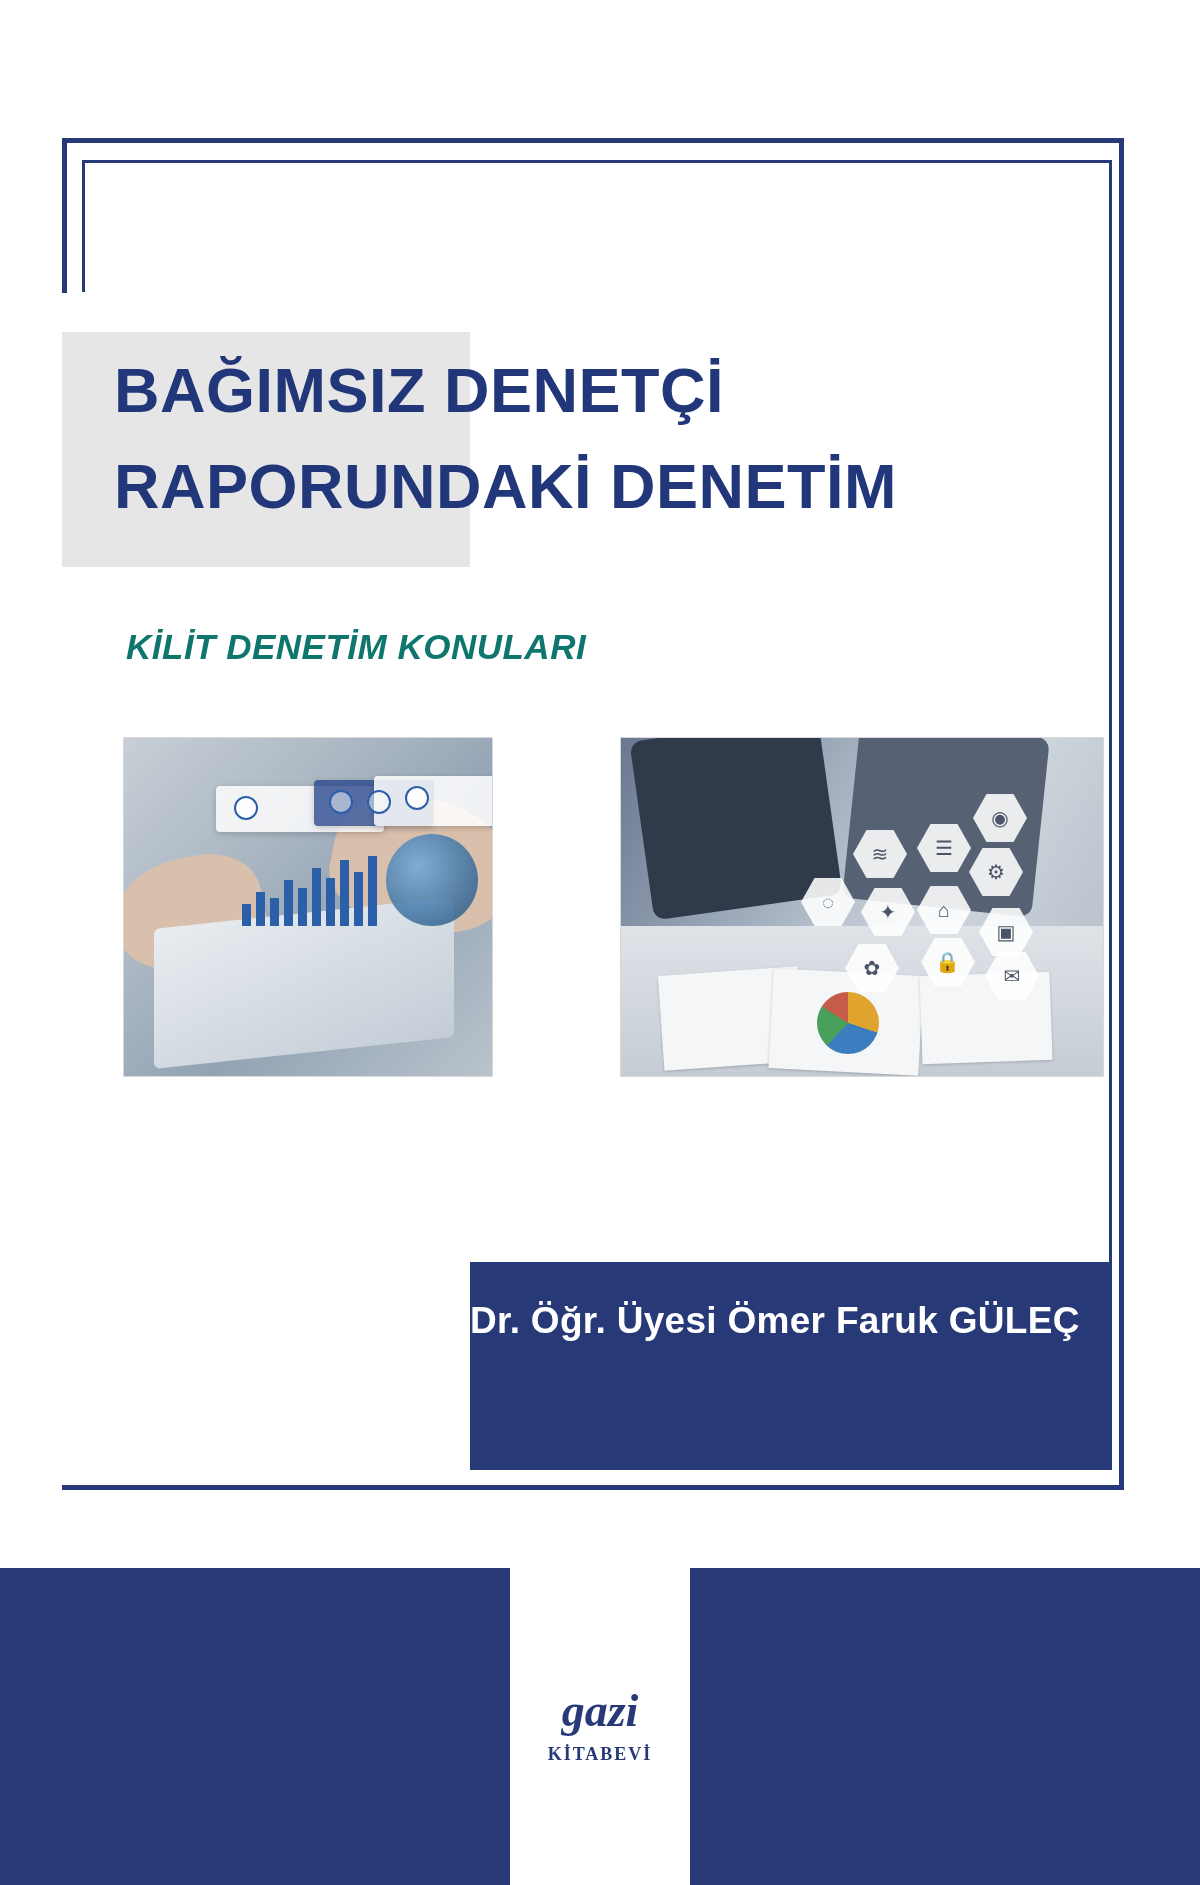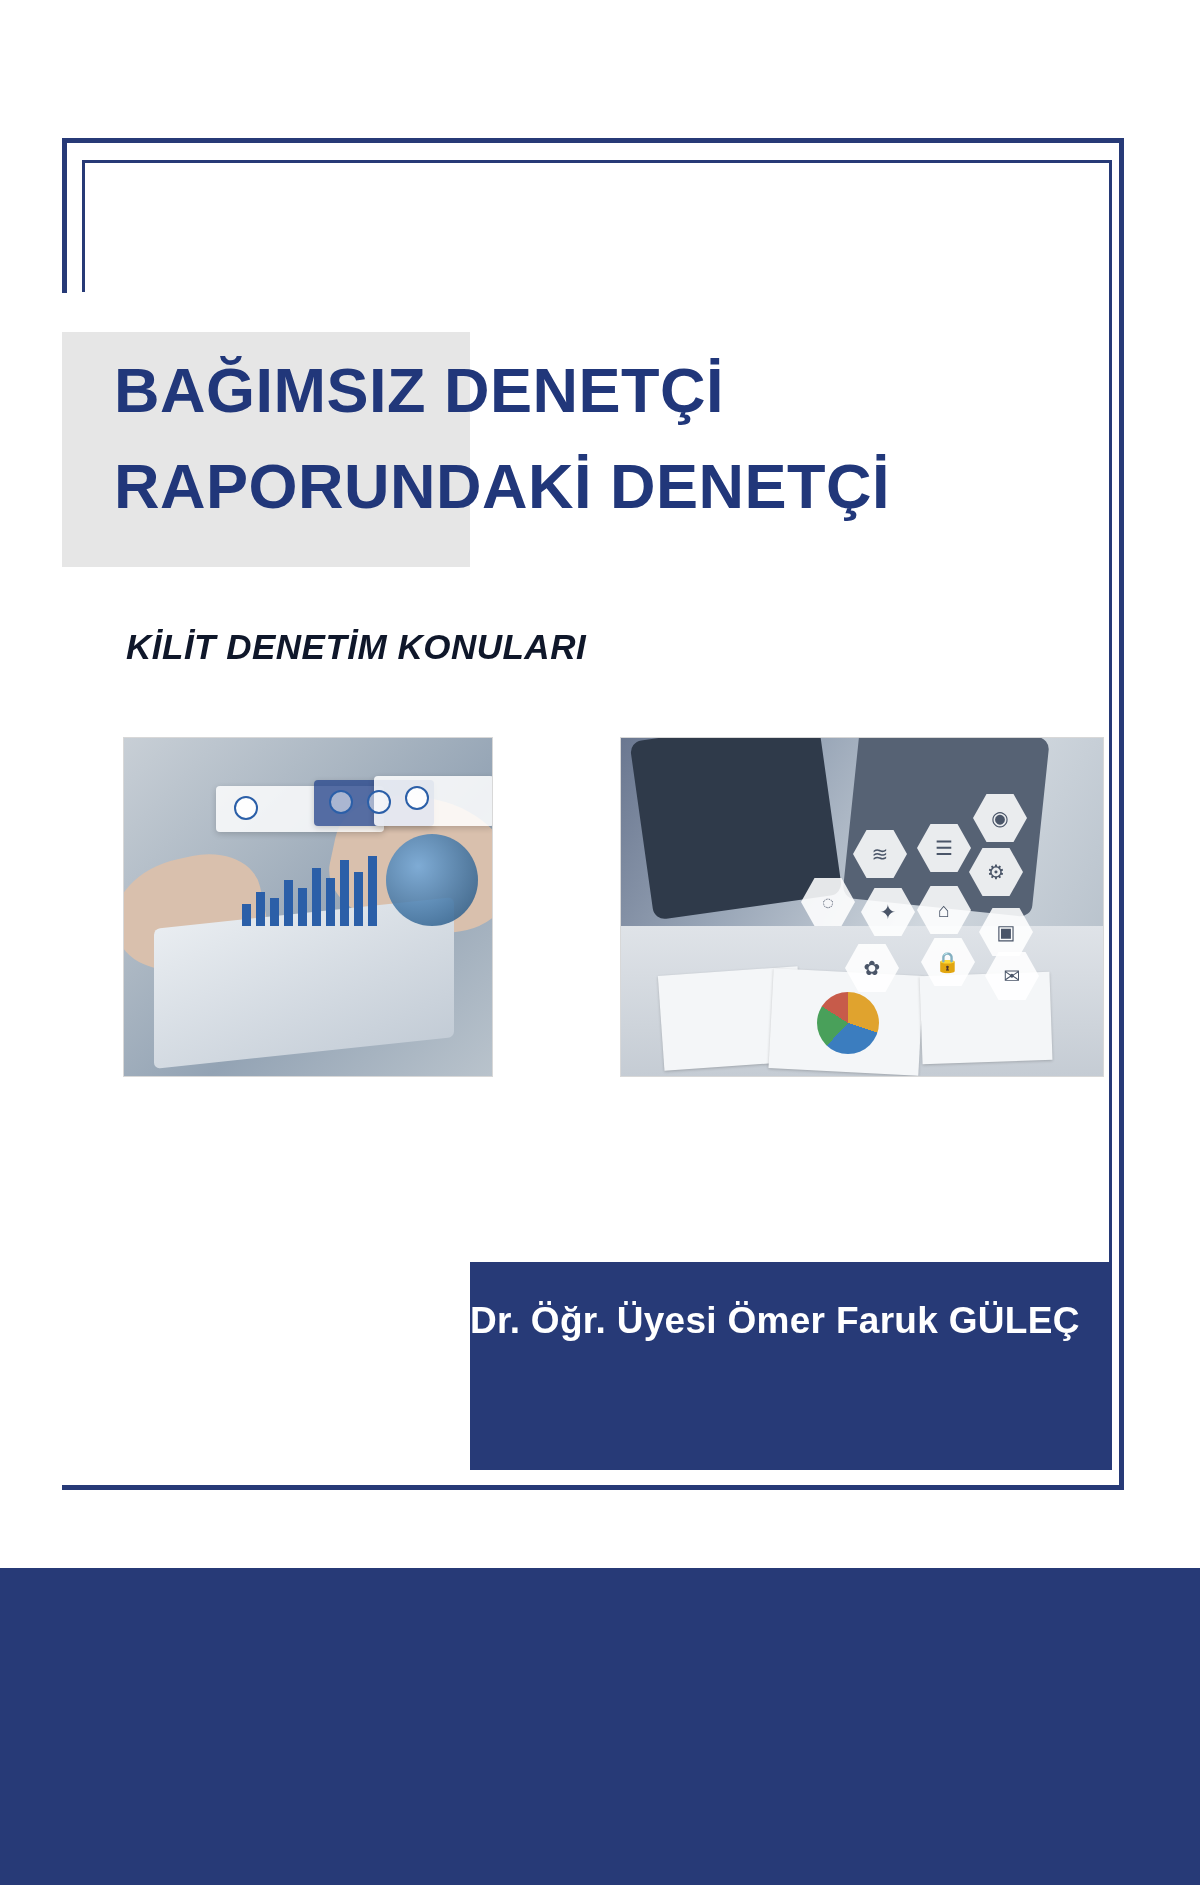--- a/index.html
+++ b/index.html
@@ -87,21 +87,21 @@
     white-space: nowrap;
   }
   .subtitle {
     position: absolute;
     left: 126px;
     top: 627px;
     font-family: "Liberation Sans", sans-serif;
     font-style: italic;
     font-weight: bold;
     font-size: 35px;
-    color: #0f172a;
+    color: #0f766e;
     letter-spacing: 0.5px;
     white-space: nowrap;
   }
 
   
   .photo {
     position: absolute;
     border: 1px solid #d8d8d8;
     box-sizing: border-box;
     overflow: hidden;
@@ -310,21 +310,21 @@
 
   <div class="frame-outer"></div>
   <div class="frame-left-stub"></div>
   <div class="frame-inner-top"></div>
   <div class="frame-inner2"></div>
   <div class="frame-inner-right"></div>
 
   <div class="title-shade"></div>
   <div class="title-wrap">
     <div class="title-line">BAĞIMSIZ DENETÇİ</div>
-    <div class="title-line">RAPORUNDAKİ DENETÇİ</div>
+    <div class="title-line">RAPORUNDAKİ DENETİM</div>
   </div>
   <div class="subtitle">KİLİT DENETİM KONULARI</div>
 
   <div class="photo photo-left">
     <div class="hand-l"></div>
     <div class="hand-r"></div>
     <div class="tablet"></div>
     <div class="ui-card c1"></div>
     <div class="ui-card c2"></div>
     <div class="ui-card c3"></div>
@@ -365,14 +365,18 @@
     <div class="hex" style="left:358px; top:170px;">▣</div>
     <div class="hex" style="left:300px; top:200px;">🔒</div>
     <div class="hex" style="left:364px; top:214px;">✉</div>
     <div class="hex" style="left:224px; top:206px;">✿</div>
   </div>
 
   <div class="author-band"></div>
   <div class="author-name">Dr. Öğr. Üyesi Ömer Faruk GÜLEÇ</div>
 
   <div class="bottom-bar"></div>
+  <div class="logo-plate">
+    <div class="logo-mark">gazi</div>
+    <div class="logo-text">KİTABEVİ</div>
+  </div>
 
 </div>
 
 </body></html>

